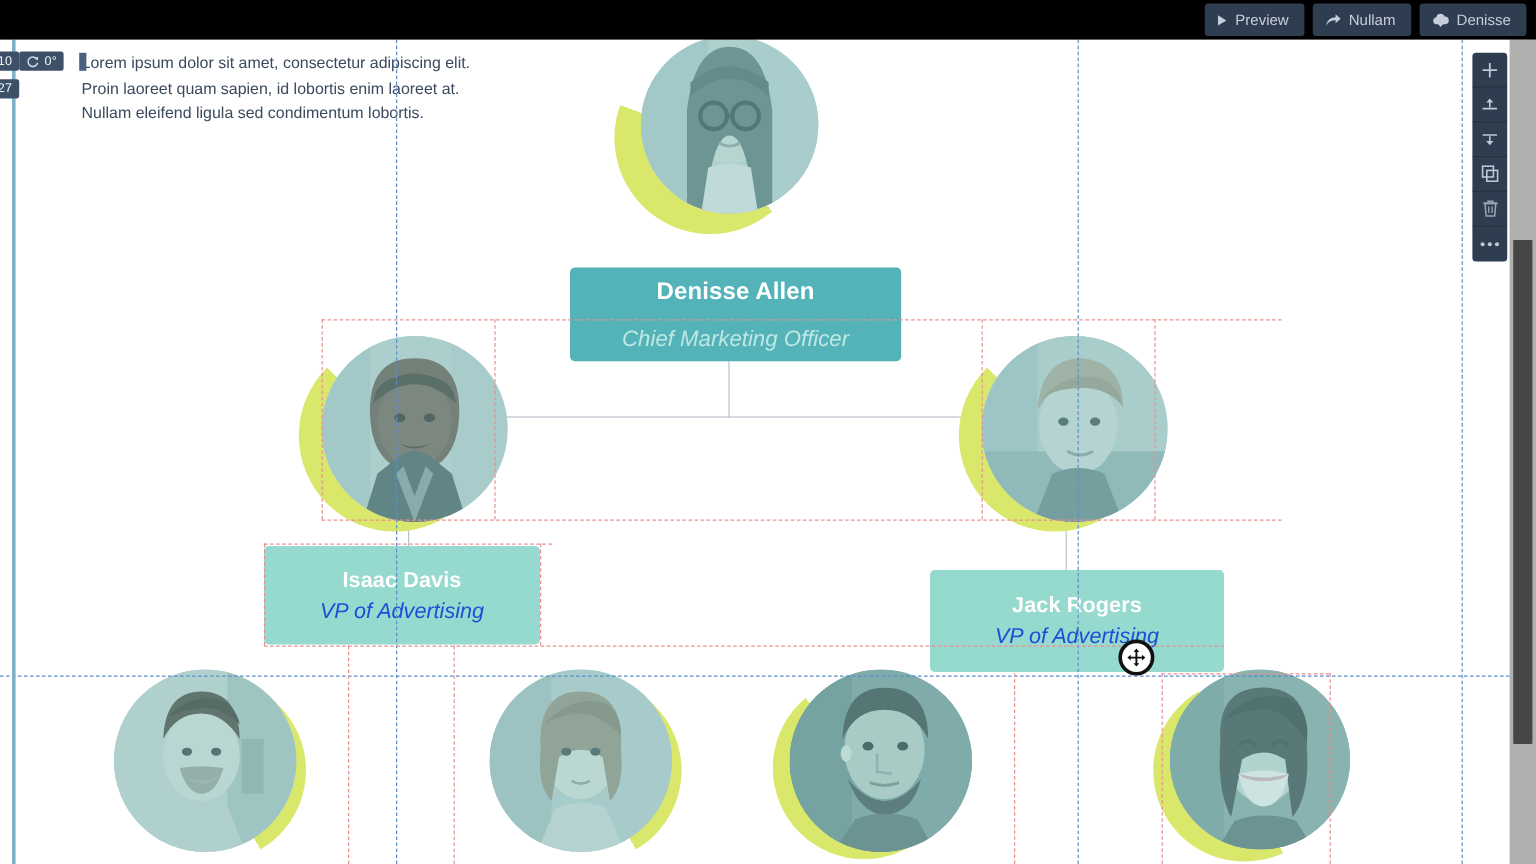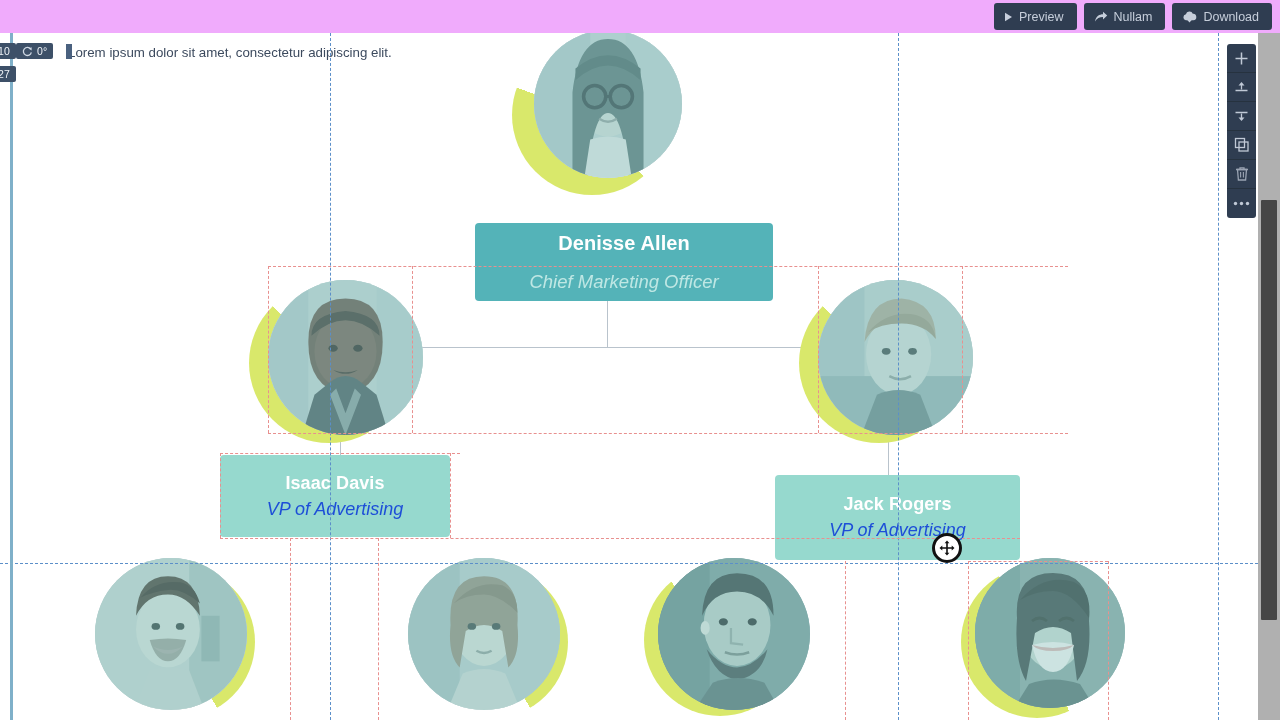--- a/index.html
+++ b/index.html
@@ -8,21 +8,21 @@
     overflow: hidden;
     font-family: "Liberation Sans", sans-serif;
     background: #ffffff;
   }
 
   #app { position: relative; width: 1280px; height: 720px; overflow: hidden; background:#fff; }
 
   
   .topbar {
     position: absolute; left: 0; top: 0; width: 1280px; height: 33px;
-    background: #f0abfc;
+    background: #000000;
     z-index: 60;
   }
   .topbar-actions {
     position: absolute; right: 8px; top: 3px;
     display: flex; gap: 7px; align-items: center;
   }
   .tb-btn {
     display: flex; align-items: center; gap: 6px;
     height: 27px; padding: 0 13px 0 10px;
     background: #2f3d51; border: none; border-radius: 3px;
@@ -185,21 +185,21 @@
         <span>Nullam</span>
       </button>
 
       <button class="tb-btn">
         <span>
           <svg width="15" height="12" viewBox="0 0 15 12">
             <path d="M3.8 9.2 A3 3 0 0 1 3.9 3.3 A3.6 3.6 0 0 1 10.8 2.8 A2.9 2.9 0 0 1 11.4 9.2 Z" fill="#c6cedb"></path>
             <path d="M6.2 6.4 L8.8 6.4 L8.8 8.4 L10.2 8.4 L7.5 11.4 L4.8 8.4 L6.2 8.4 Z" fill="#c6cedb"></path>
           </svg>
         </span>
-        <span>Download</span>
+        <span>Denisse</span>
       </button>
 
     </div>
   </div>
 
   <div class="canvas">
 
     <div class="guide g-blue-v" style="left:898px; top:0; height:687px;"></div>
     <div class="guide g-blue-v" style="left:330px; top:0; height:687px;"></div>
     <div class="guide g-blue-v" style="left:1218px; top:0; height:687px;"></div>
@@ -243,20 +243,22 @@
           </svg>
         </span>
         <span>0°</span>
       </span>
       <span class="badge badge-h">427</span>
     </div>
 
     <div class="lorem-cursor"></div>
     <div class="lorem">
       <p>Lorem ipsum dolor sit amet, consectetur adipiscing elit.</p>
+      <p>Proin laoreet quam sapien, id lobortis enim laoreet at.</p>
+      <p>Nullam eleifend ligula sed condimentum lobortis.</p>
     </div>
 
     <div class="portrait" style="left:520px; top:-3px; width:160px; height:160px;">
       <div class="arc" style="background: conic-gradient(from 140deg, #d9e86b 0deg 150deg, transparent 150deg 360deg); transform: translate(-8px, 5px);"></div>
       <div class="photo" style="left:14px; top:0; width:148px; height:148px;">
         <svg viewBox="0 0 100 100" preserveAspectRatio="xMidYMid slice">
           <rect width="100" height="100" fill="#cfe0e0"></rect>
           <rect x="0" y="0" width="38" height="100" fill="#bdd4d6"></rect>
           <rect x="62" y="0" width="38" height="100" fill="#c9dcdc"></rect>
           <ellipse cx="50" cy="47" rx="21" ry="25" fill="#dfe9e3"></ellipse>
@@ -265,21 +267,21 @@
           <circle cx="41" cy="45" r="7.5" fill="none" stroke="#34474a" stroke-width="2.4"></circle>
           <circle cx="59" cy="45" r="7.5" fill="none" stroke="#34474a" stroke-width="2.4"></circle>
           <line x1="48.5" y1="45" x2="51.5" y2="45" stroke="#34474a" stroke-width="2"></line>
           <path d="M44 60 Q50 64 56 60" stroke="#9aa8a5" stroke-width="1.6" fill="none"></path>
           <path d="M38 74 Q50 70 62 74 L66 100 L34 100 Z" fill="#eef3f1"></path>
           <rect width="100" height="100" fill="#7fb8b5" opacity="0.42"></rect>
         </svg>
       </div>
     </div>
 
-    <div class="card card-cmo" style="left:475px; top:190px; width:298px; height:78px;">
+    <div class="card card-cmo" style="left:475px; top:190px; width:276px; height:78px;">
       <div class="card-name">Denisse Allen</div>
       <div class="card-title">Chief Marketing Officer</div>
     </div>
 
     <div class="portrait" style="left:255px; top:247px; width:170px; height:160px;">
       <div class="arc" style="background: conic-gradient(from 150deg, #d9e86b 0deg 165deg, transparent 165deg 360deg); transform: translate(-6px, 3px); width:160px; height:160px;"></div>
       <div class="photo" style="left:13px; top:0; width:155px; height:155px;">
         <svg viewBox="0 0 100 100" preserveAspectRatio="xMidYMid slice">
           <rect width="100" height="100" fill="#d2e2e1"></rect>
           <rect x="0" y="0" width="26" height="100" fill="#c1d6d7"></rect>

